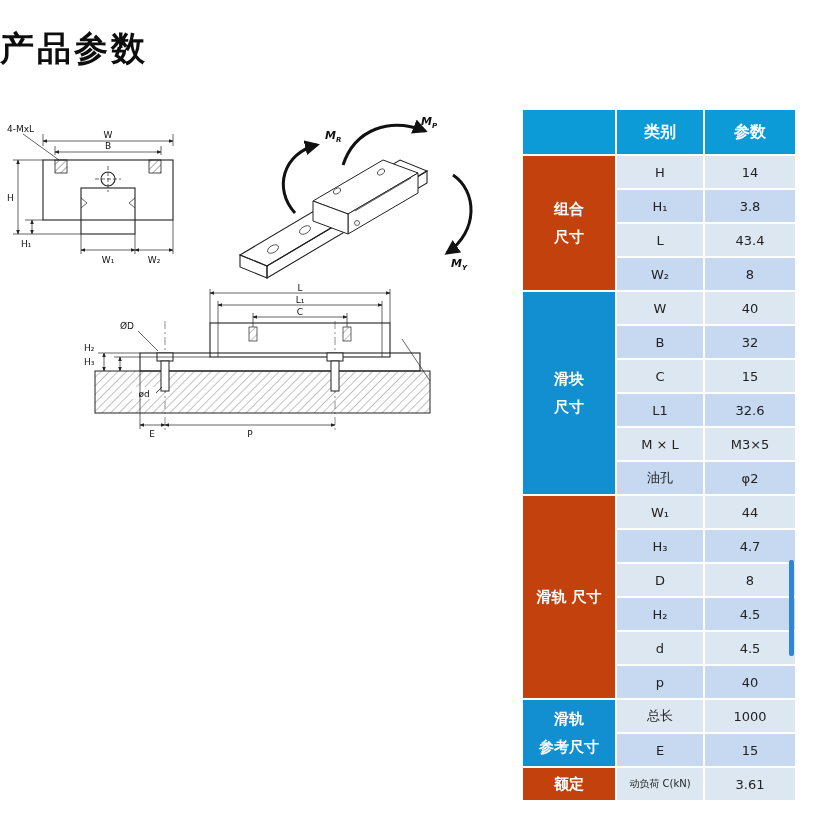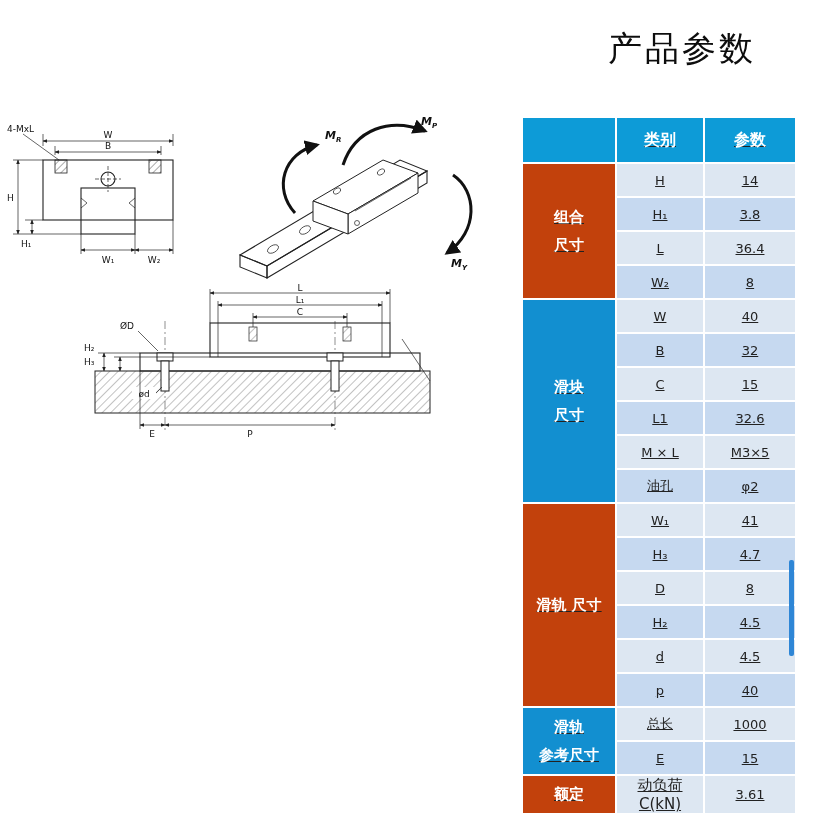--- a/index.html
+++ b/index.html
@@ -4,39 +4,39 @@
 <style>
   html,body{margin:0;padding:0;}
   body{
     width:828px;height:818px;position:relative;overflow:hidden;
     background:#ffffff;
     font-family:"DejaVu Sans","Liberation Sans",sans-serif;
     color:#222;
   }
   .page-title{
     position:absolute;top:26px;left:0;width:756px;
-    text-align:right;font-size:34px;font-weight:400;color:#0d0d0d;
+    text-align:left;font-size:34px;font-weight:700;color:#0d0d0d;
     letter-spacing:3px;
   }
   
   .diagram-area{position:absolute;left:0;top:100px;width:520px;height:620px;}
   .d1{position:absolute;left:5px;top:22px;width:200px;height:170px;}
   .d2{position:absolute;left:225px;top:5px;width:290px;height:185px;}
   .d3{position:absolute;left:70px;top:183px;width:380px;height:160px;}
   .s{stroke:#222;fill:none;stroke-width:1.1;}
   .t{stroke:#222;fill:none;stroke-width:0.7;}
   .dash{stroke:#222;fill:none;stroke-width:0.7;stroke-dasharray:4 2;}
   .cl{stroke:#444;fill:none;stroke-width:0.6;stroke-dasharray:8 3 2 3;}
   .lb{font-size:9px;fill:#111;}
   .mlb{font-size:11px;font-weight:700;font-style:italic;fill:#111;}
   .msub{font-size:7px;font-weight:700;font-style:italic;fill:#111;}
   .thick{stroke:#111;stroke-width:3;fill:none;}
   .wfill{fill:#ffffff;stroke:#222;stroke-width:1;}
   
-  .tableWrap{position:absolute;left:521px;top:116px;width:276px;text-decoration:underline;}
+  .tableWrap{position:absolute;left:521px;top:108px;width:276px;}
   table.params{border-collapse:separate;border-spacing:2px;table-layout:fixed;width:276px;background:#fff;}
   table.params th,table.params td{text-align:center;vertical-align:middle;padding:0 2px;overflow:hidden;}
   tr.hdr th{background:#0d9bd7;color:#fff;font-size:16px;font-weight:700;height:44px;}
   td.grp{color:#fff;font-weight:700;font-size:15px;white-space:pre-line;line-height:1.9;}
   td.grp.gray{background:#c2410c;}
   td.grp.blue{background:#128fd0;}
   td.c,td.v{height:32px;font-size:13px;color:#222;}
   tr.a td.c,tr.a td.v{background:#dde7f2;}
   tr.b td.c,tr.b td.v{background:#c6d9f0;}
   .scroll-thumb{
@@ -225,21 +225,21 @@
 尺寸</td>
       <td class="c">H</td>
       <td class="v">14</td>
     </tr>
     <tr class="b">
       <td class="c">H₁</td>
       <td class="v">3.8</td>
     </tr>
     <tr class="a">
       <td class="c">L</td>
-      <td class="v">36.4</td>
+      <td class="v">43.4</td>
     </tr>
     <tr class="b">
       <td class="c">W₂</td>
       <td class="v">8</td>
     </tr>
     <tr class="a">
       <td class="grp blue" rowspan="6">滑块
 尺寸</td>
       <td class="c">W</td>
       <td class="v">40</td>
@@ -260,21 +260,21 @@
       <td class="c">M × L</td>
       <td class="v">M3×5</td>
     </tr>
     <tr class="b">
       <td class="c">油孔</td>
       <td class="v">φ2</td>
     </tr>
     <tr class="a">
       <td class="grp gray" rowspan="6">滑轨 尺寸</td>
       <td class="c">W₁</td>
-      <td class="v">41</td>
+      <td class="v">44</td>
     </tr>
     <tr class="b">
       <td class="c">H₃</td>
       <td class="v">4.7</td>
     </tr>
     <tr class="a">
       <td class="c">D</td>
       <td class="v">8</td>
     </tr>
     <tr class="b">
@@ -294,20 +294,20 @@
 参考尺寸</td>
       <td class="c">总长</td>
       <td class="v">1000</td>
     </tr>
     <tr class="b">
       <td class="c">E</td>
       <td class="v">15</td>
     </tr>
     <tr class="a">
       <td class="grp gray">额定</td>
-      <td class="c" style="font-size:15px">动负荷 C(kN)</td>
+      <td class="c" style="font-size:10px">动负荷 C(kN)</td>
       <td class="v">3.61</td>
     </tr>
   </tbody>
     </table>
 </div>
 
 <div class="scroll-thumb"></div>
 
 </body></html>

